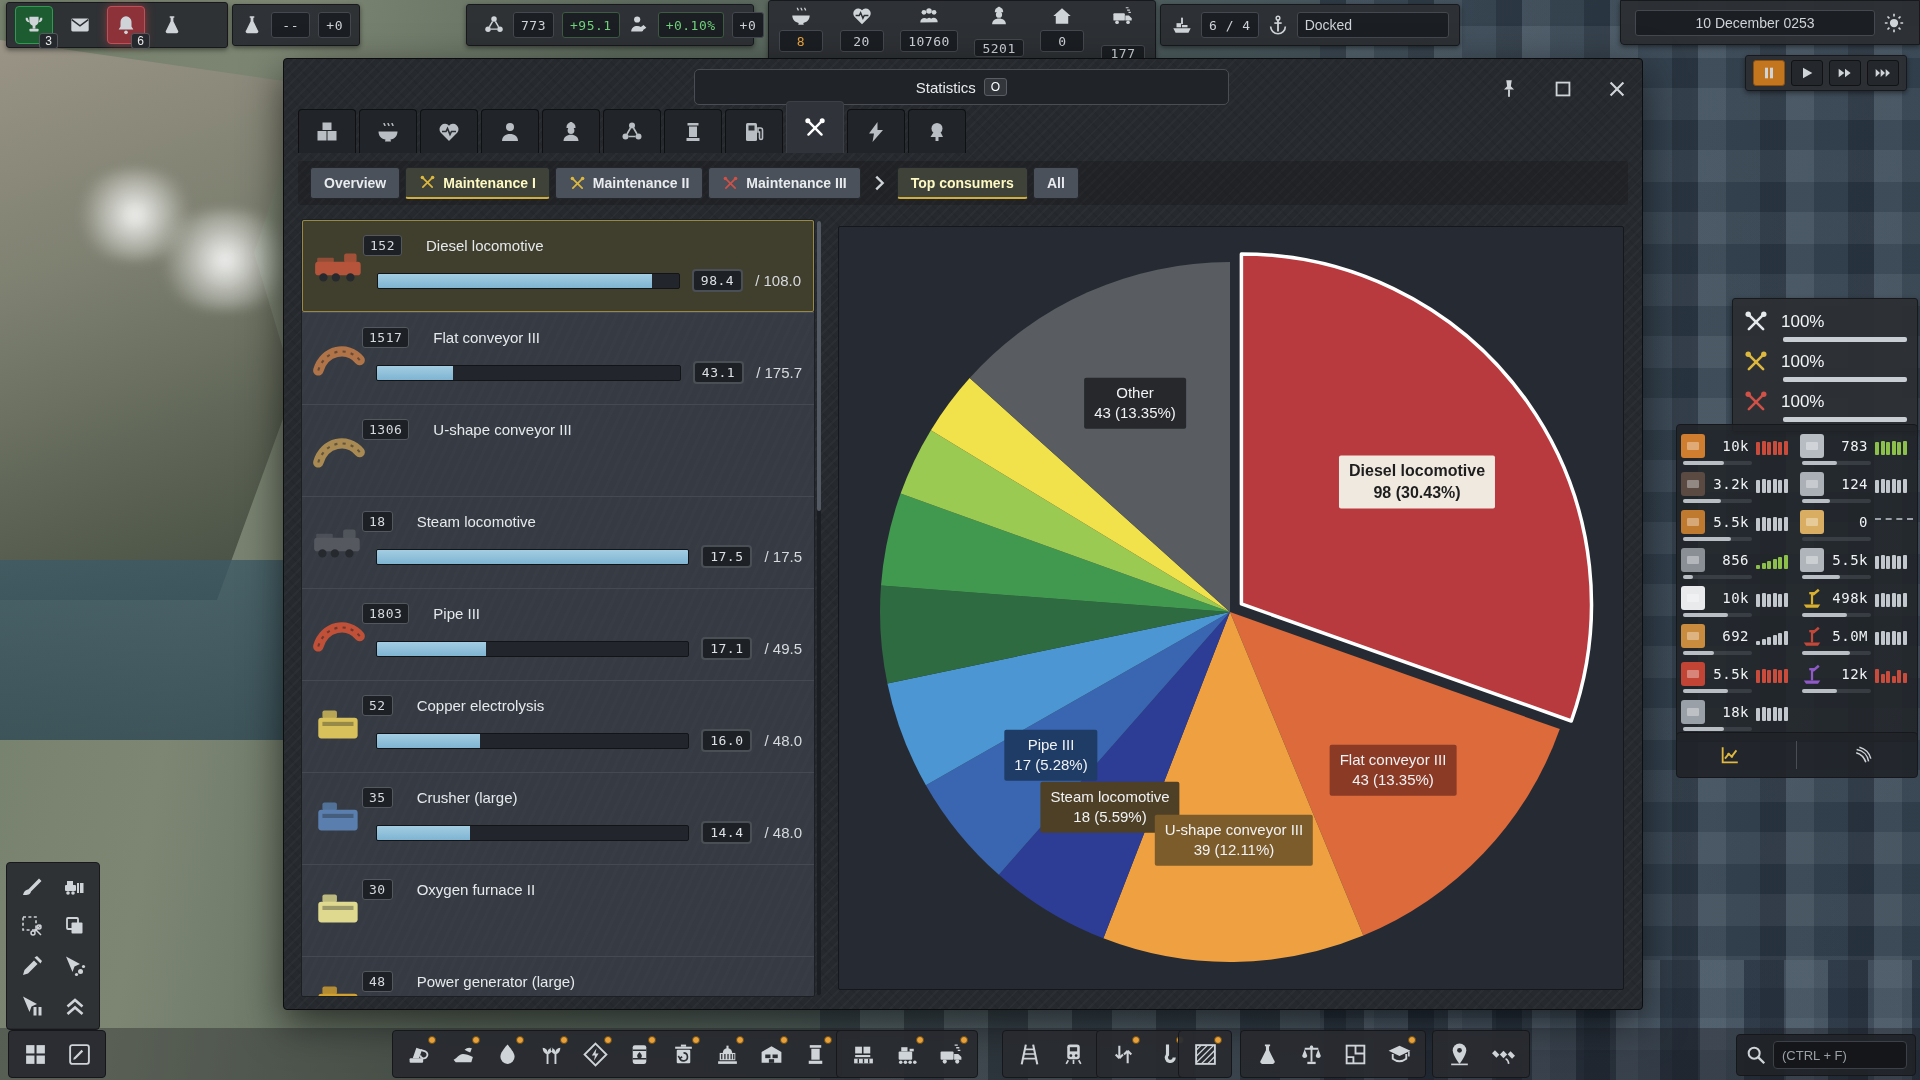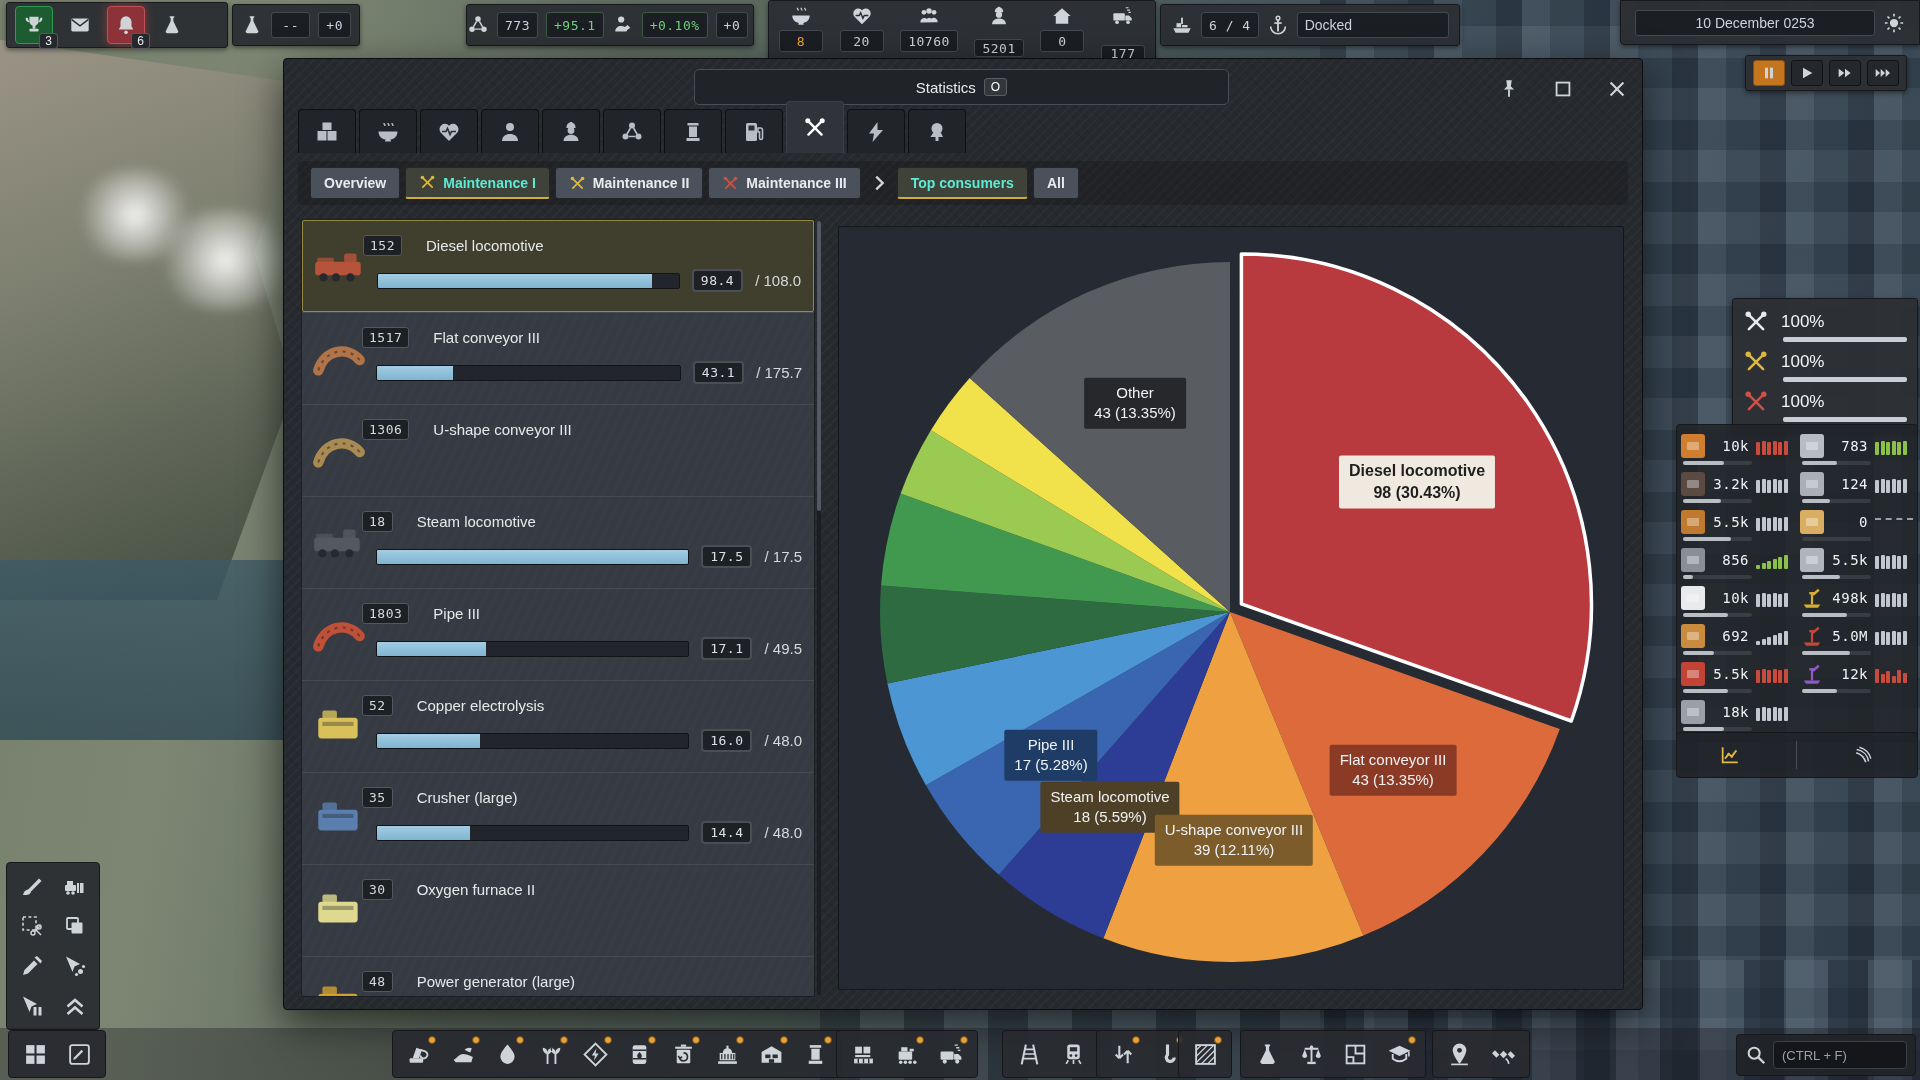--- a/index.html
+++ b/index.html
@@ -32,21 +32,21 @@
 #win-key{background:#33373c;border:1px solid #5a5e64;border-radius:3px;font-size:12px;padding:1px 6px;color:#fff}
 .win-ctl{position:absolute;top:16px;width:34px;height:28px;display:flex;align-items:center;justify-content:center;cursor:pointer}
 #tabs{position:absolute;left:14px;top:50px;display:flex;gap:3px}
 .tab{width:58px;height:44px;background:#212428;border:1px solid #0e1012;border-bottom:none;border-radius:4px 4px 0 0;display:flex;align-items:center;justify-content:center}
 .tab .ic{width:24px;height:24px;fill:#b9bec4;color:#b9bec4}
 .tab.active{background:#30343a;height:52px;margin-top:-8px;border-color:#3c4046}
 .tab.active .ic{fill:#fff;color:#fff}
 #filters{position:absolute;left:14px;top:102px;right:14px;height:44px;background:rgba(22,24,27,.35);display:flex;align-items:center;gap:5px;padding:0 12px;border-radius:3px}
 .fbtn{height:32px;display:flex;align-items:center;gap:7px;padding:0 13px;background:#4a515a;border:1px solid #23262b;border-radius:3px;font-size:14px;font-weight:bold;color:#e9ecef}
 .fbtn .ic{width:17px;height:17px}
-.fbtn.active{background:#3e4239;color:#5eead4;border-bottom:2px solid #cfae3d}
+.fbtn.active{background:#3e4239;color:#fef9c3;border-bottom:2px solid #cfae3d}
 .fchev{width:26px;display:flex;justify-content:center}
 #consumers{position:absolute;left:17px;top:160px;width:514px;height:778px;background:#363b43;border:1px solid #1d2023;border-radius:2px;overflow:hidden;background-image:repeating-linear-gradient(115deg,rgba(255,255,255,.012) 0 3px,rgba(0,0,0,0) 3px 9px)}
 .citem{position:relative;height:92px;padding:12px 12px 10px 10px;border-top:1px solid #454a52}
 .citem:first-child{border-top:none}
 .citem.sel{background:#403f2e;border:1px solid #978848;border-radius:2px}
 .ci-icon{position:absolute;left:8px;top:24px;width:58px;height:42px}
 .ci-head{position:absolute;left:60px;top:14px;display:flex;align-items:center;gap:24px}
 .ci-count{background:#1d2025;border:1px solid #53585e;border-radius:3px;color:#d5dade;font-size:13px;padding:2px 6px}
 .ci-name{font-size:15px;color:#e6e9ec}
 .ci-barrow{position:absolute;left:74px;top:48px;right:12px;display:flex;align-items:center;gap:12px}
@@ -142,21 +142,21 @@
   </div>
 
   <div class="abs panel row" style="left:232px;top:4px;width:128px;height:42px;padding:0 8px">
     <svg class="ic" viewBox="0 0 24 24">
         <path d="M9.5 2.5h5V4h-1v4l4.8 9.6A2 2 0 0 1 16.5 21h-9a2 2 0 0 1-1.8-3.4L10.5 8V4h-1z"></path>
       </svg>
     <div class="vbox digi" style="width:44px">--</div>
     <div class="vbox digi">+0</div>
   </div>
 
-  <div class="abs panel row" style="left:466px;top:4px;width:288px;height:42px;padding:0 0">
+  <div class="abs panel row" style="left:466px;top:4px;width:288px;height:42px;padding:0 16px">
     <svg class="ic" viewBox="0 0 24 24">
         <circle cx="12" cy="5.5" r="3"></circle>
         <circle cx="5.5" cy="16.5" r="3"></circle>
         <circle cx="18.5" cy="16.5" r="3"></circle>
         <path d="M10.5 8 7 14M13.5 8 17 14M8.5 16.5h7" stroke="currentColor" stroke-width="1.6" fill="none"></path>
       </svg>
     <div class="vbox digi">773</div>
     <div class="vbox digi green">+95.1</div>
     <svg class="ic" viewBox="0 0 24 24">
         <circle cx="10" cy="6" r="3.4"></circle>

